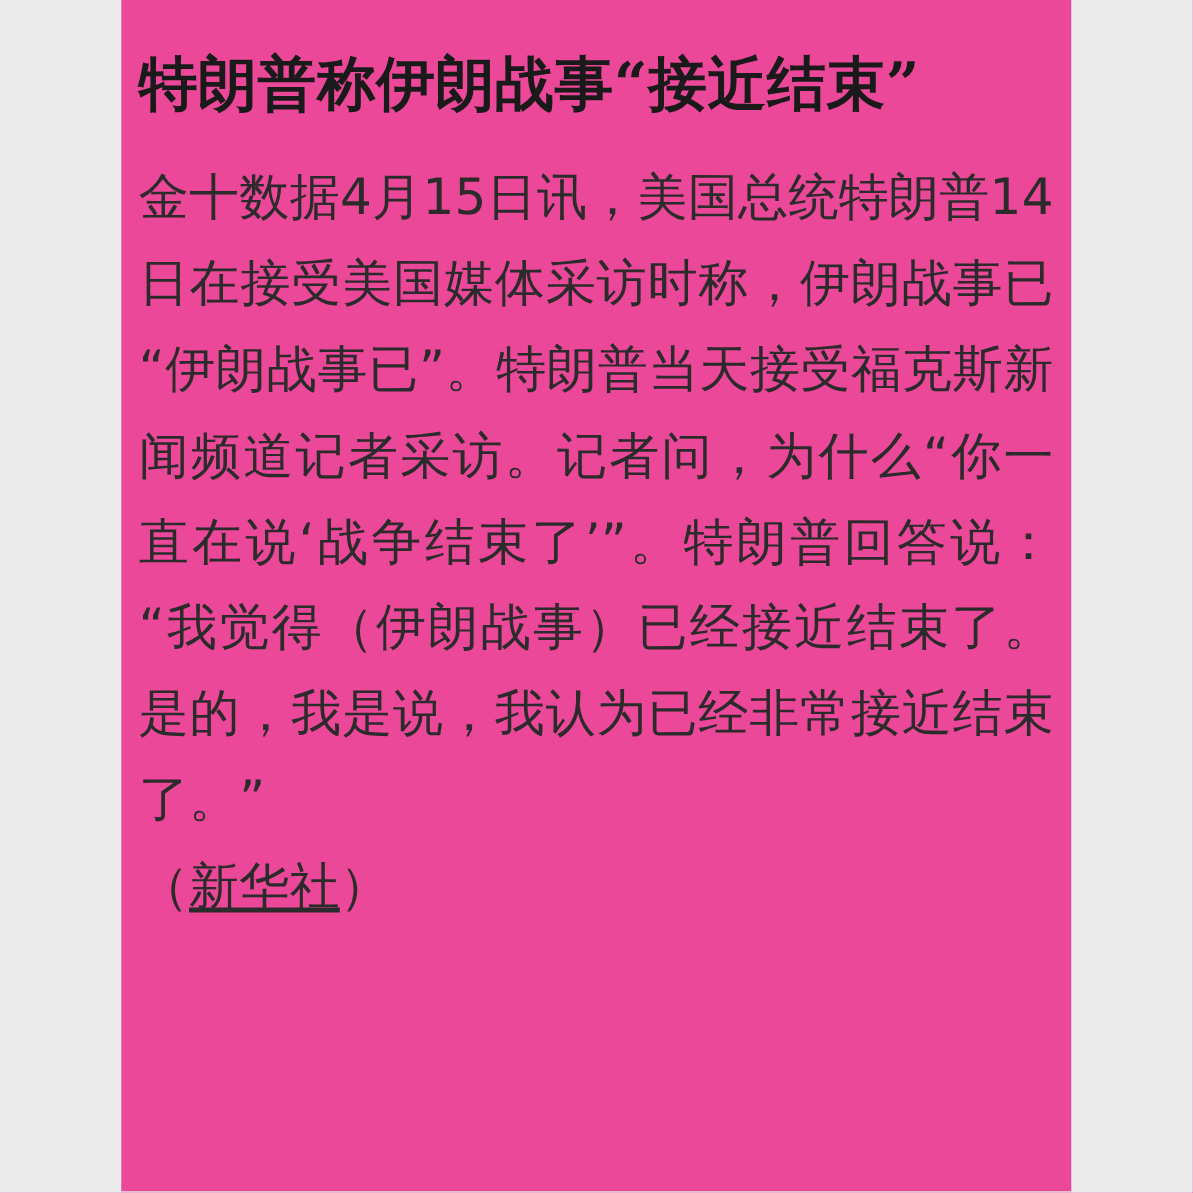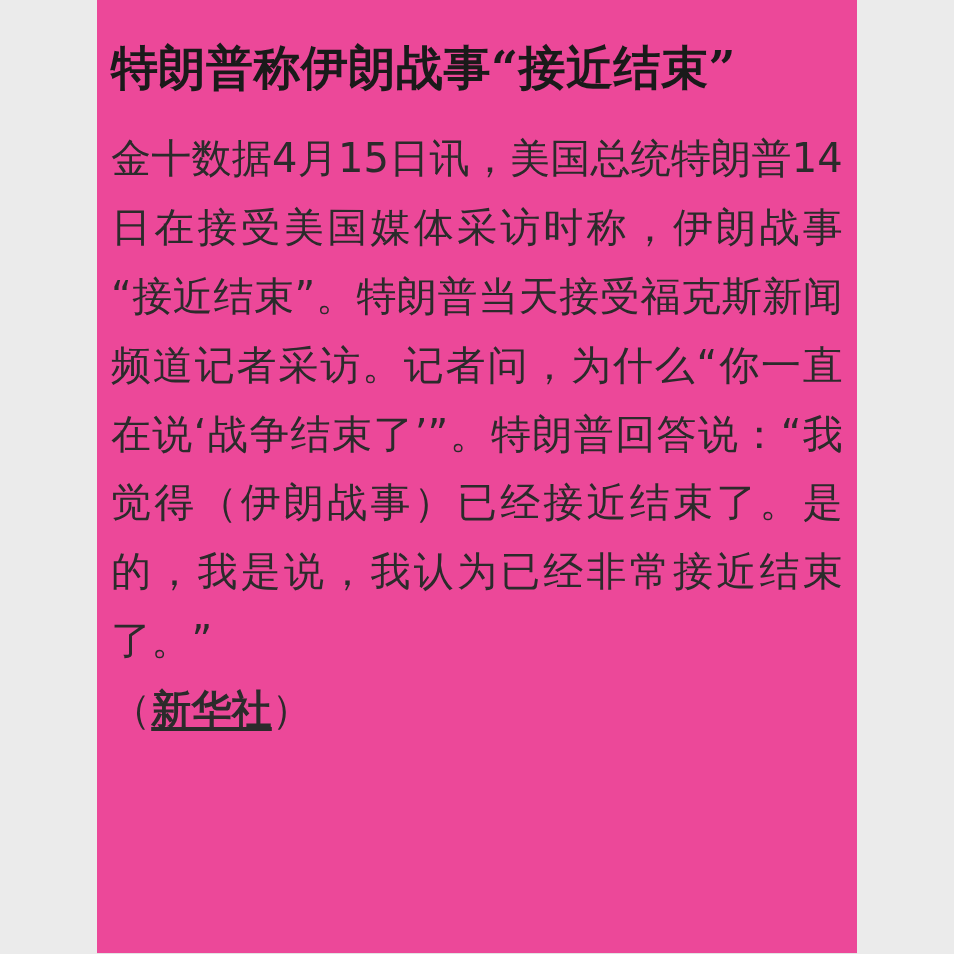--- a/index.html
+++ b/index.html
@@ -56,38 +56,37 @@
     font-size: 40px;
     line-height: 1.72;
     color: #2b2b2b;
     margin: 0;
     letter-spacing: 0.2px;
   }
   .source-link {
     text-decoration: underline;
     text-underline-offset: 4px;
     color: #2b2b2b;
-    font-weight: bold;
   }
   .bottom-rule {
     position: absolute;
     left: 0;
     bottom: 0;
     width: 100%;
     height: 1px;
     background: #e3e3e3;
   }
 </style>
 </head>
 <body>
 
 <div class="page">
   <div class="card">
     <div class="card-inner">
       <h1 class="article-title">特朗普称伊朗战事“接近结束”</h1>
-      <p class="article-body">金十数据4月15日讯，美国总统特朗普14日在接受美国媒体采访时称，伊朗战事“接近结束”。特朗普当天接受福克斯新闻频道记者采访。记者问，为什么“你一直在说‘战争结束了’”。特朗普回答说：“我觉得（伊朗战事）已经接近结束了。是的，我是说，我认为已经非常接近结束了。”</p>
+      <p class="article-body">金十数据4月15日讯，美国总统特朗普14日在接受美国媒体采访时称，伊朗战事已“伊朗战事已”。特朗普当天接受福克斯新闻频道记者采访。记者问，为什么“你一直在说‘战争结束了’”。特朗普回答说：“我觉得（伊朗战事）已经接近结束了。是的，我是说，我认为已经非常接近结束了。”</p>
       <p class="source-line">
         <span>（</span><span class="source-link">新华社</span><span>）</span>
       </p>
     </div>
     <div class="bottom-rule"></div>
   </div>
 </div>
 
 </body></html>

